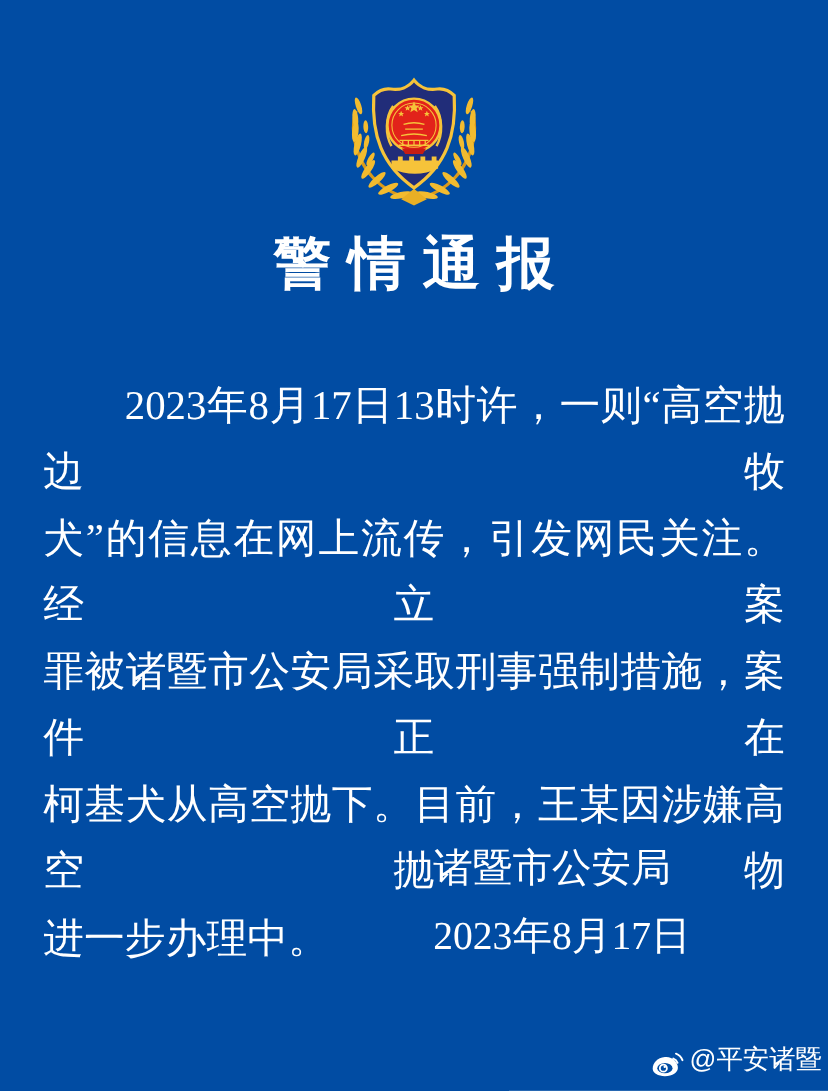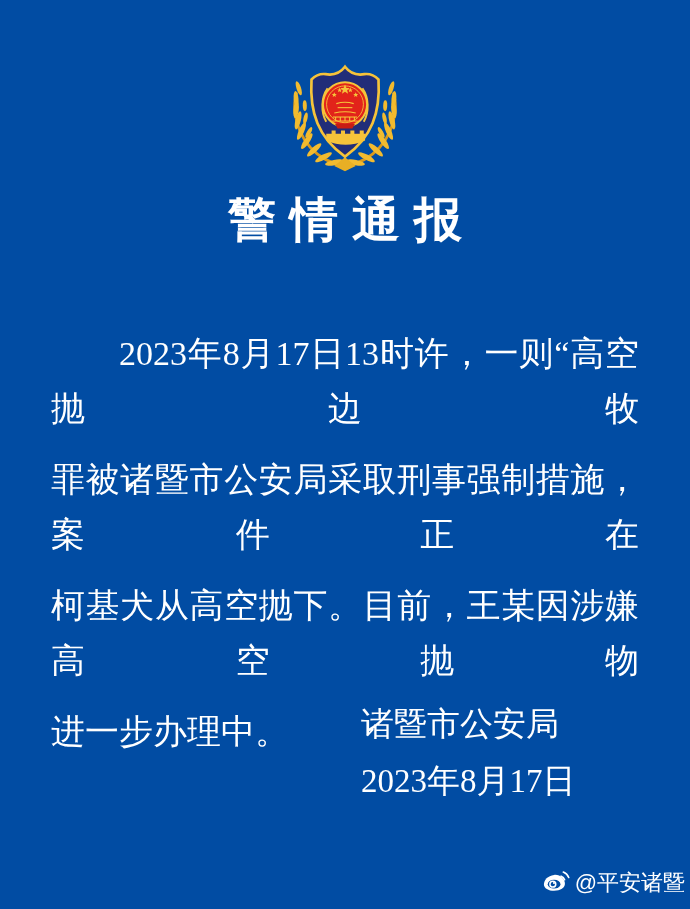--- a/index.html
+++ b/index.html
@@ -36,41 +36,41 @@
   }
   .body-text {
     position: absolute;
     top: 310px;
     left: 35px;
     width: 620px;
     font-size: 34px;
     line-height: 55px;
   }
   .body-text p {
-    margin: 16px;
+    margin: 1px;
     text-align: justify;
     text-align-last: justify;
   }
   .body-text p.first { text-indent: 68px; }
   .body-text p.last { text-align-last: left; }
   .signature {
     position: absolute;
     left: 361px;
     top: 696px;
     font-size: 33px;
     line-height: 57px;
     font-family: Liberation Serif, serif;
   }
   .signature p { margin: 0; }
   .footer {
     position: absolute;
     right: 5px;
     bottom: 11px;
     display: flex;
-    align-items: flex-start;
+    align-items: flex-end;
     gap: 5px;
     font-size: 22px;
     font-family: "Liberation Sans", "DejaVu Sans", sans-serif;
   }
   .footer .weibo { width: 28px; height: 24px; display: block; }
 </style>
 </head>
 <body>
 
 <div class="page">
@@ -130,20 +130,21 @@
       <path d="M85,109 L115,109 L111,116 L89,116 Z" fill="#C71D14"></path>
 
       <path d="M72,124 h8 v-5 h6 v5 h8 v-5 h6 v5 h8 v-5 h6 v5 h8 v-5 h6 v5 h2 v10 q-29,13 -58,0 Z" fill="#F6C33A"></path>
     </svg>
   </div>
 
   <h1 class="notice-title">警情通报</h1>
 
   <div class="body-text">
     <p class="first">2023年8月17日13时许，一则“高空抛边牧</p>
+    <p>犬”的信息在网上流传，引发网民关注。经立案</p>
     <p>罪被诸暨市公安局采取刑事强制措施，案件正在</p>
     <p>柯基犬从高空抛下。目前，王某因涉嫌高空抛物</p>
     <p class="last">进一步办理中。</p>
   </div>
 
   <div class="signature">
     <p>诸暨市公安局</p>
     <p>2023年8月17日</p>
   </div>
 

